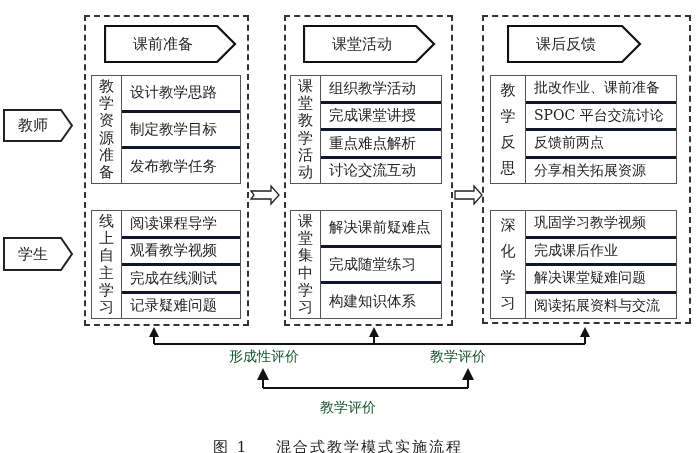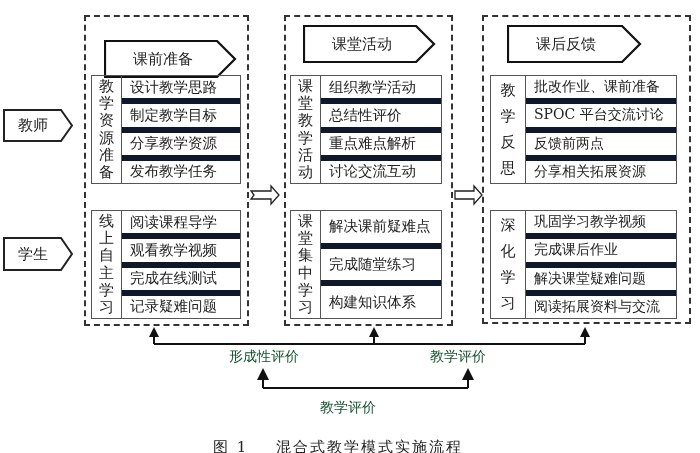--- a/index.html
+++ b/index.html
@@ -9,21 +9,21 @@
   .dashed { position:absolute; border:2px dashed #333; box-sizing:border-box; }
   .pent { position:absolute; }
   .pent svg { position:absolute; left:0; top:0; }
   .pent .lbl { position:absolute; left:0; top:0; display:flex; align-items:center;
                justify-content:center; font-size:15px; color:#222; }
   .tbl { position:absolute; border:1px solid #555; box-sizing:border-box; display:flex; }
   .tbl .side { width:30px; border-right:1px solid #555; box-sizing:border-box;
                display:flex; flex-direction:column; align-items:center; justify-content:space-around;
                font-size:15px; line-height:1; padding:2px 0; }
   .tbl .rows { flex:1; display:flex; flex-direction:column; }
-  .tbl .row { flex:1; border-bottom:6px solid #0f172a; display:flex; align-items:center;
+  .tbl .row { flex:1; border-bottom:3px solid #0f172a; display:flex; align-items:center;
               padding-left:8px; font-size:14.5px; white-space:nowrap; overflow:hidden; }
   .tbl .row:last-child { border-bottom:none; }
   .evl { position:absolute; font-size:14px; color:#14532d; white-space:nowrap; }
   .caption { position:absolute; font-family:"DejaVu Serif", serif; font-size:15px; letter-spacing:2px; white-space:nowrap; }
 </style>
 </head>
 <body>
 
 <div class="pent" style="left:3px;top:109px;width:70px;height:33px;">
   <svg width="70" height="33">
@@ -35,21 +35,21 @@
   <svg width="70" height="34">
     <polygon points="1,1 58,1 69,17 58,33 1,33" fill="#fff" stroke="#222" stroke-width="2"></polygon>
   </svg>
   <div class="lbl" style="width:60px;height:34px;">学生</div>
 </div>
 
 <div class="dashed" style="left:84px;top:15px;width:165px;height:311px;"></div>
 <div class="dashed" style="left:284px;top:15px;width:169px;height:311px;"></div>
 <div class="dashed" style="left:482px;top:15px;width:209px;height:309px;"></div>
 
-<div class="pent" style="left:104px;top:25px;width:133px;height:38px;margin-top:15px;">
+<div class="pent" style="left:104px;top:25px;width:133px;height:38px;">
   <svg width="133" height="38">
     <polygon points="1,1 113,1 131,19 113,37 1,37" fill="#fff" stroke="#111" stroke-width="2.2"></polygon>
   </svg>
   <div class="lbl" style="width:118px;height:38px;">课前准备</div>
 </div>
 <div class="pent" style="left:303px;top:25px;width:133px;height:32px;">
   <svg width="133" height="38">
     <polygon points="1,1 113,1 131,19 113,37 1,37" fill="#fff" stroke="#111" stroke-width="2.2"></polygon>
   </svg>
   <div class="lbl" style="width:118px;height:38px;">课堂活动</div>
@@ -66,21 +66,20 @@
     <span>教</span>
     <span>学</span>
     <span>资</span>
     <span>源</span>
     <span>准</span>
     <span>备</span>
   </div>
   <div class="rows">
     <div class="row">设计教学思路</div>
     <div class="row">制定教学目标</div>
-    <div class="row">分享教学资源</div>
     <div class="row">发布教学任务</div>
   </div>
 </div>
 <div class="tbl" style="left:91px;top:210px;width:150px;height:109px;">
   <div class="side">
     <span>线</span>
     <span>上</span>
     <span>自</span>
     <span>主</span>
     <span>学</span>
@@ -98,21 +97,21 @@
   <div class="side">
     <span>课</span>
     <span>堂</span>
     <span>教</span>
     <span>学</span>
     <span>活</span>
     <span>动</span>
   </div>
   <div class="rows">
     <div class="row">组织教学活动</div>
-    <div class="row">总结性评价</div>
+    <div class="row">完成课堂讲授</div>
     <div class="row">重点难点解析</div>
     <div class="row">讨论交流互动</div>
   </div>
 </div>
 <div class="tbl" style="left:290px;top:210px;width:152px;height:109px;">
   <div class="side">
     <span>课</span>
     <span>堂</span>
     <span>集</span>
     <span>中</span>

